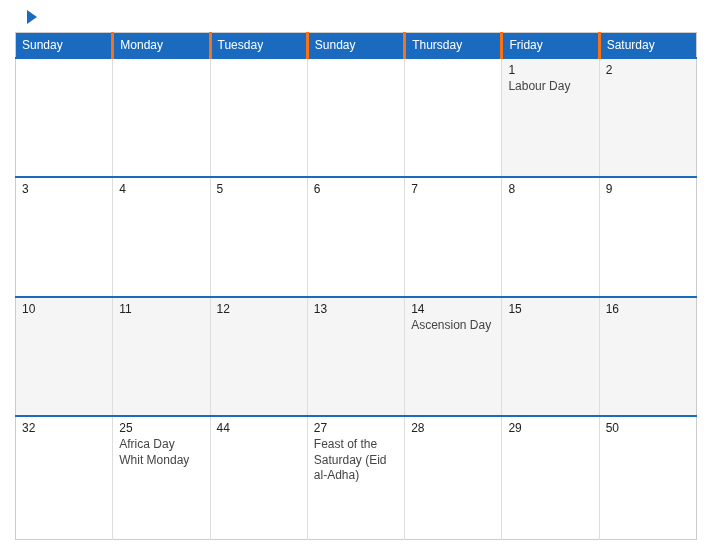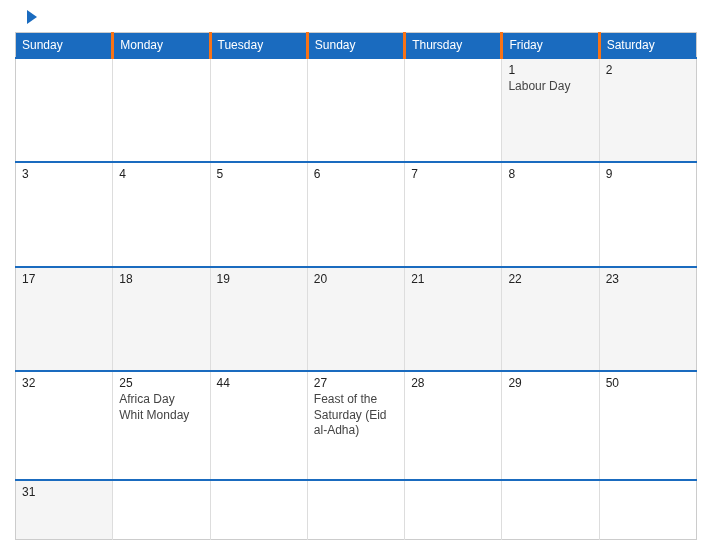--- a/index.html
+++ b/index.html
@@ -172,39 +172,40 @@
           </td>
           <td>
             <span class="day-num">8</span>
           </td>
           <td>
             <span class="day-num">9</span>
           </td>
         </tr>
         <tr>
           <td>
-            <span class="day-num">17</span>
-          </td>
-          <td>
-            <span class="day-num">18</span>
-          </td>
-          <td>
-            <span class="day-num">19</span>
-          </td>
-          <td>
-            <span class="day-num">20</span>
-          </td>
-          <td>
-            <span class="day-num">21</span>
-          </td>
-          <td>
-            <span class="day-num">22</span>
-          </td>
-          <td>
-            <span class="day-num">23</span>
+            <span class="day-num">10</span>
+          </td>
+          <td>
+            <span class="day-num">11</span>
+          </td>
+          <td>
+            <span class="day-num">12</span>
+          </td>
+          <td>
+            <span class="day-num">13</span>
+          </td>
+          <td>
+            <span class="day-num">14</span>
+            <span class="holiday">Ascension Day</span>
+          </td>
+          <td>
+            <span class="day-num">15</span>
+          </td>
+          <td>
+            <span class="day-num">16</span>
           </td>
         </tr>
         <tr>
           <td>
             <span class="day-num">32</span>
           </td>
           <td>
             <span class="day-num">25</span>
             <span class="holiday">Africa Day</span>
             <span class="holiday">Whit Monday</span>
@@ -218,27 +219,16 @@
           </td>
           <td>
             <span class="day-num">28</span>
           </td>
           <td>
             <span class="day-num">29</span>
           </td>
           <td>
             <span class="day-num">50</span>
           </td>
-        </tr>
-        <tr>
-          <td>
-            <span class="day-num">31</span>
-          </td>
-          <td class="empty-cell"></td>
-          <td class="empty-cell"></td>
-          <td class="empty-cell"></td>
-          <td class="empty-cell"></td>
-          <td class="empty-cell"></td>
-          <td class="empty-cell"></td>
         </tr>
       </tbody>
   </table>
 </div>
 
 </body></html>

